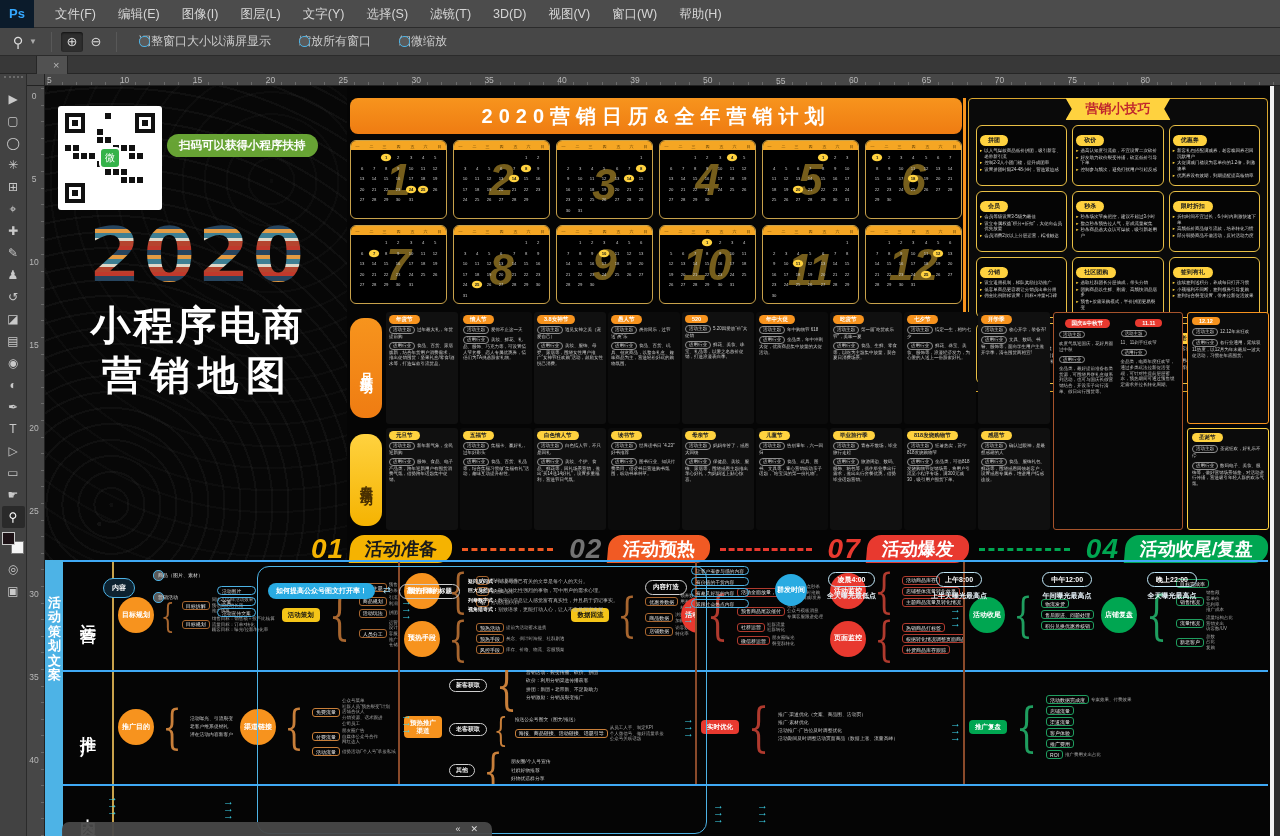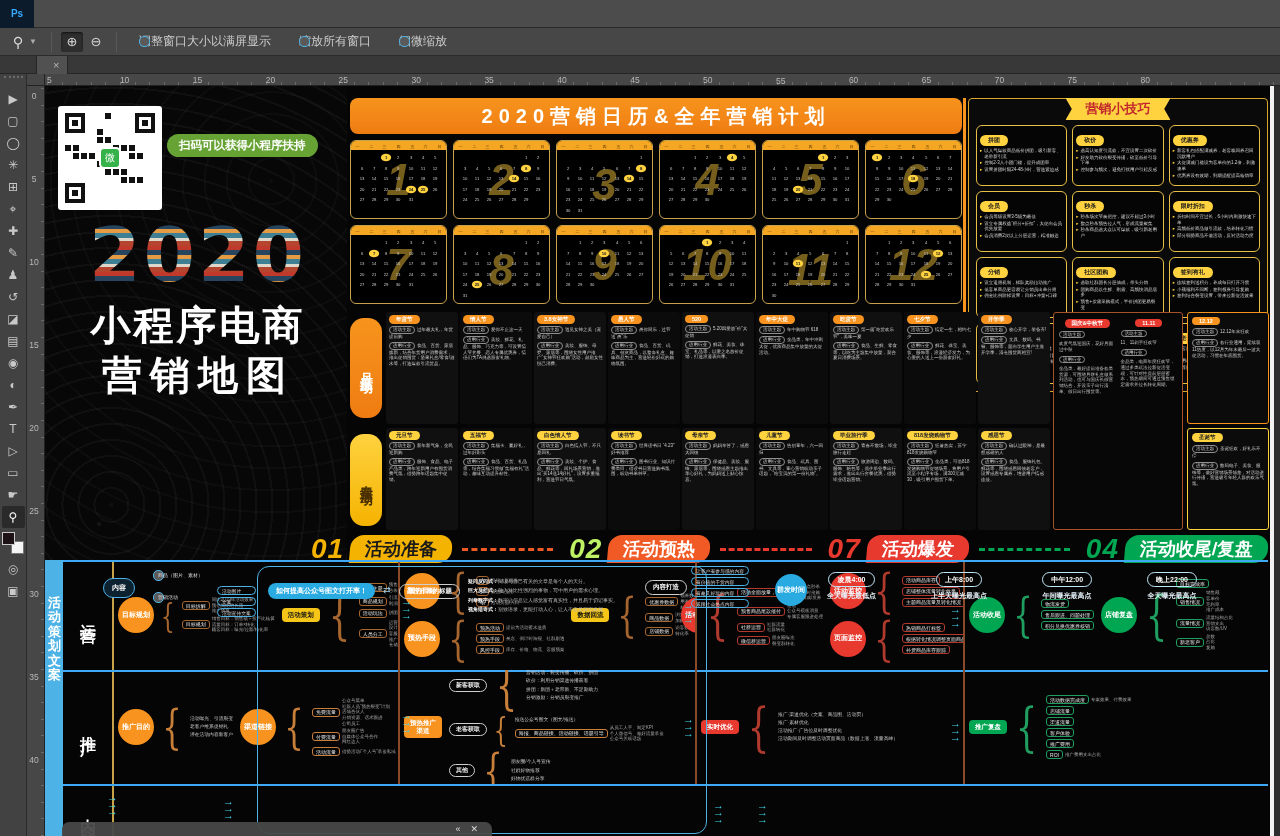--- a/index.html
+++ b/index.html
@@ -1,21 +1,21 @@
 <!DOCTYPE html>
 <html><head>
 <meta charset="utf-8">
 <style>
   *{box-sizing:border-box;margin:0;padding:0;-webkit-text-size-adjust:none}
   html,body{width:1280px;height:836px;overflow:hidden;background:#282828;
     font-family:"Liberation Sans","DejaVu Sans",sans-serif;}
   
   #menubar{position:absolute;left:0;top:0;width:1280px;height:28px;background:#4c4c4c;
     border-bottom:1px solid #2b2b2b;display:flex;align-items:center;color:#d6d6d6;font-size:12.5px}
-  #pslogo{width:34px;height:28px;background:#0b1b2b;color:#35a8ff;font-weight:bold;font-size:10px;
+  #pslogo{width:34px;height:28px;background:#0b1b2b;color:#35a8ff;font-weight:bold;font-size:13px;
     display:flex;align-items:center;justify-content:center;margin-right:10px}
   .mitem{padding:0 11px;height:28px;line-height:28px;cursor:default}
   #optionsbar{position:absolute;left:0;top:28px;width:1280px;height:28px;background:#474747;
     border-bottom:1px solid #2b2b2b;display:flex;align-items:center;color:#cccccc;font-size:12px}
   .zoomtoolico{width:20px;height:18px;margin-left:8px;color:#ddd;font-size:14px;display:flex;align-items:center;justify-content:center}
   .caret{color:#aaa;font-size:8px;margin:0 6px 0 1px}
   .obtn{width:22px;height:20px;margin:0 1px;display:flex;align-items:center;justify-content:center;
     border-radius:3px;color:#ddd;font-size:13px}
   .obtn.sel{background:#2e2e2e;box-shadow:inset 0 1px 2px #111}
   .sep{width:1px;height:20px;background:#383838;margin:0 8px;border-right:1px solid #585858}
@@ -171,20 +171,33 @@
   #overlaybar{position:absolute;left:17px;top:736px;width:430px;height:14px;background:rgba(72,72,72,.95);
     border-radius:7px 7px 0 0;display:flex;align-items:center;justify-content:flex-end;gap:10px;padding:0 14px;z-index:9}
   #overlaybar span{color:#ddd;font-size:9px;line-height:1}
   #orangevline{position:absolute;left:918px;top:12px;width:3px;height:294px;background:#f7941d}
 </style>
 </head>
 <body>
 
 <div id="menubar">
   <div id="pslogo">Ps</div>
+  <div id="menu-list" style="display:flex">
+      <div class="mitem">文件(F)</div>
+      <div class="mitem">编辑(E)</div>
+      <div class="mitem">图像(I)</div>
+      <div class="mitem">图层(L)</div>
+      <div class="mitem">文字(Y)</div>
+      <div class="mitem">选择(S)</div>
+      <div class="mitem">滤镜(T)</div>
+      <div class="mitem">3D(D)</div>
+      <div class="mitem">视图(V)</div>
+      <div class="mitem">窗口(W)</div>
+      <div class="mitem">帮助(H)</div>
+    </div>
 </div>
 
 <div id="optionsbar">
   <span class="zoomtoolico">⚲</span>
   <span class="caret">▼</span>
   <span class="sep"></span>
   <span class="obtn sel">⊕</span>
   <span class="obtn">⊖</span>
   <span class="sep"></span>
   <span id="cb-wrap" style="display:flex">
@@ -211,21 +224,21 @@
 
 <div id="ruler-h">
     <span class="rnum" style="left: 2px; top: 1px;">5</span>
     <span class="rnum" style="left: 74.9px; top: 1px;">10</span>
     <span class="rnum" style="left: 147.8px; top: 1px;">15</span>
     <span class="rnum" style="left: 220.7px; top: 1px;">20</span>
     <span class="rnum" style="left: 293.6px; top: 1px;">25</span>
     <span class="rnum" style="left: 366.5px; top: 1px;">30</span>
     <span class="rnum" style="left: 439.4px; top: 1px;">35</span>
     <span class="rnum" style="left: 512.3px; top: 1px;">40</span>
-    <span class="rnum" style="left: 585.2px; top: 1px;">45</span>
+    <span class="rnum" style="left: 585.2px; top: 1px;">39</span>
     <span class="rnum" style="left: 658.1px; top: 1px;">50</span>
     <span class="rnum" style="left: 731px; top: 2px;">55</span>
     <span class="rnum" style="left: 803.9px; top: 1px;">60</span>
     <span class="rnum" style="left: 876.8px; top: 1px;">65</span>
     <span class="rnum" style="left: 949.7px; top: 1px;">70</span>
     <span class="rnum" style="left: 1022.6px; top: 1px;">75</span>
     <span class="rnum" style="left: 1095.5px; top: 1px;">80</span>
   </div>
 <div id="ruler-v">
     <span class="rnumv" style="top: 6px;">0</span>
@@ -1120,21 +1133,21 @@
   <div id="xmas" class="rightcard">
     <span class="evpill ye">圣诞节</span>
     <div class="evrow"><span class="lab">活动主题</span><span class="txt">圣诞狂欢，好礼乐不停</span></div>
     <div class="evrow"><span class="lab">适用行业</span><span class="txt">数码电子、美妆、服饰等，做好营销场景铺垫，对活动进行传播，营造吸引年轻人群的欢乐气氛。</span></div>
   </div>
 
   <div id="stageband">
       <span class="stgnum" style="color: rgb(245, 179, 1);">01</span>
       <span class="stgban" style="background: rgb(245, 179, 1); color: rgb(26, 26, 26);">活动准备</span>
       <div class="stgdash" style="border-top-color: rgb(241, 90, 36);"></div>
-      <span class="stgnum" style="color: #bef264;">02</span>
+      <span class="stgnum" style="color: #737373;">02</span>
       <span class="stgban" style="background: rgb(241, 90, 36); color: rgb(255, 255, 255);">活动预热</span>
       <div class="stgdash" style="border-top-color: rgb(232, 57, 47);"></div>
       <span class="stgnum" style="color: rgb(232, 57, 47);">07</span>
       <span class="stgban" style="background: rgb(232, 57, 47); color: rgb(255, 255, 255);">活动爆发</span>
       <div class="stgdash" style="border-top-color: rgb(0, 166, 81);"></div>
       <span class="stgnum" style="color: rgb(0, 166, 81);">04</span>
       <span class="stgban" style="background: rgb(0, 166, 81); color: rgb(255, 255, 255);">活动收尾/复盘</span>
     </div>
 
   <div id="bluestrip">活动策划文案</div>

